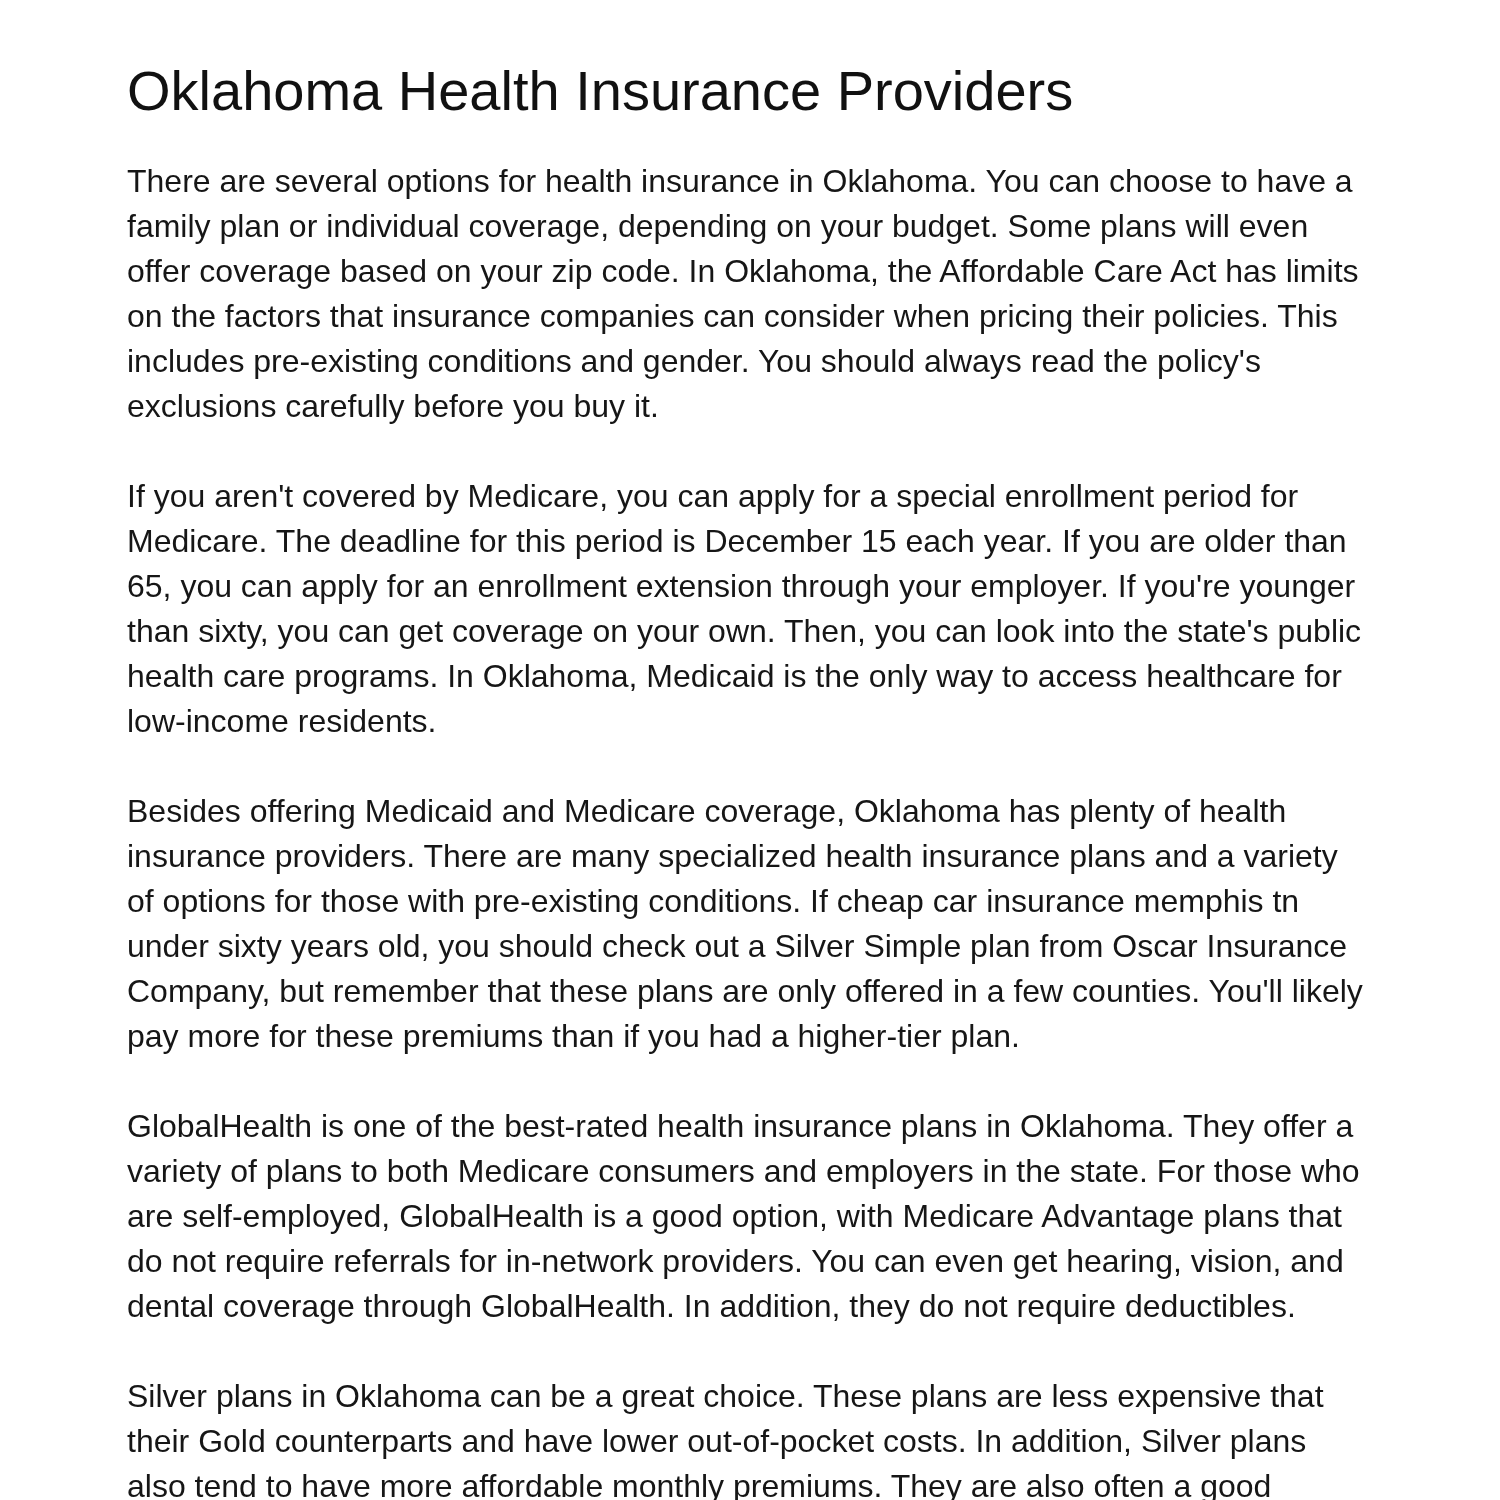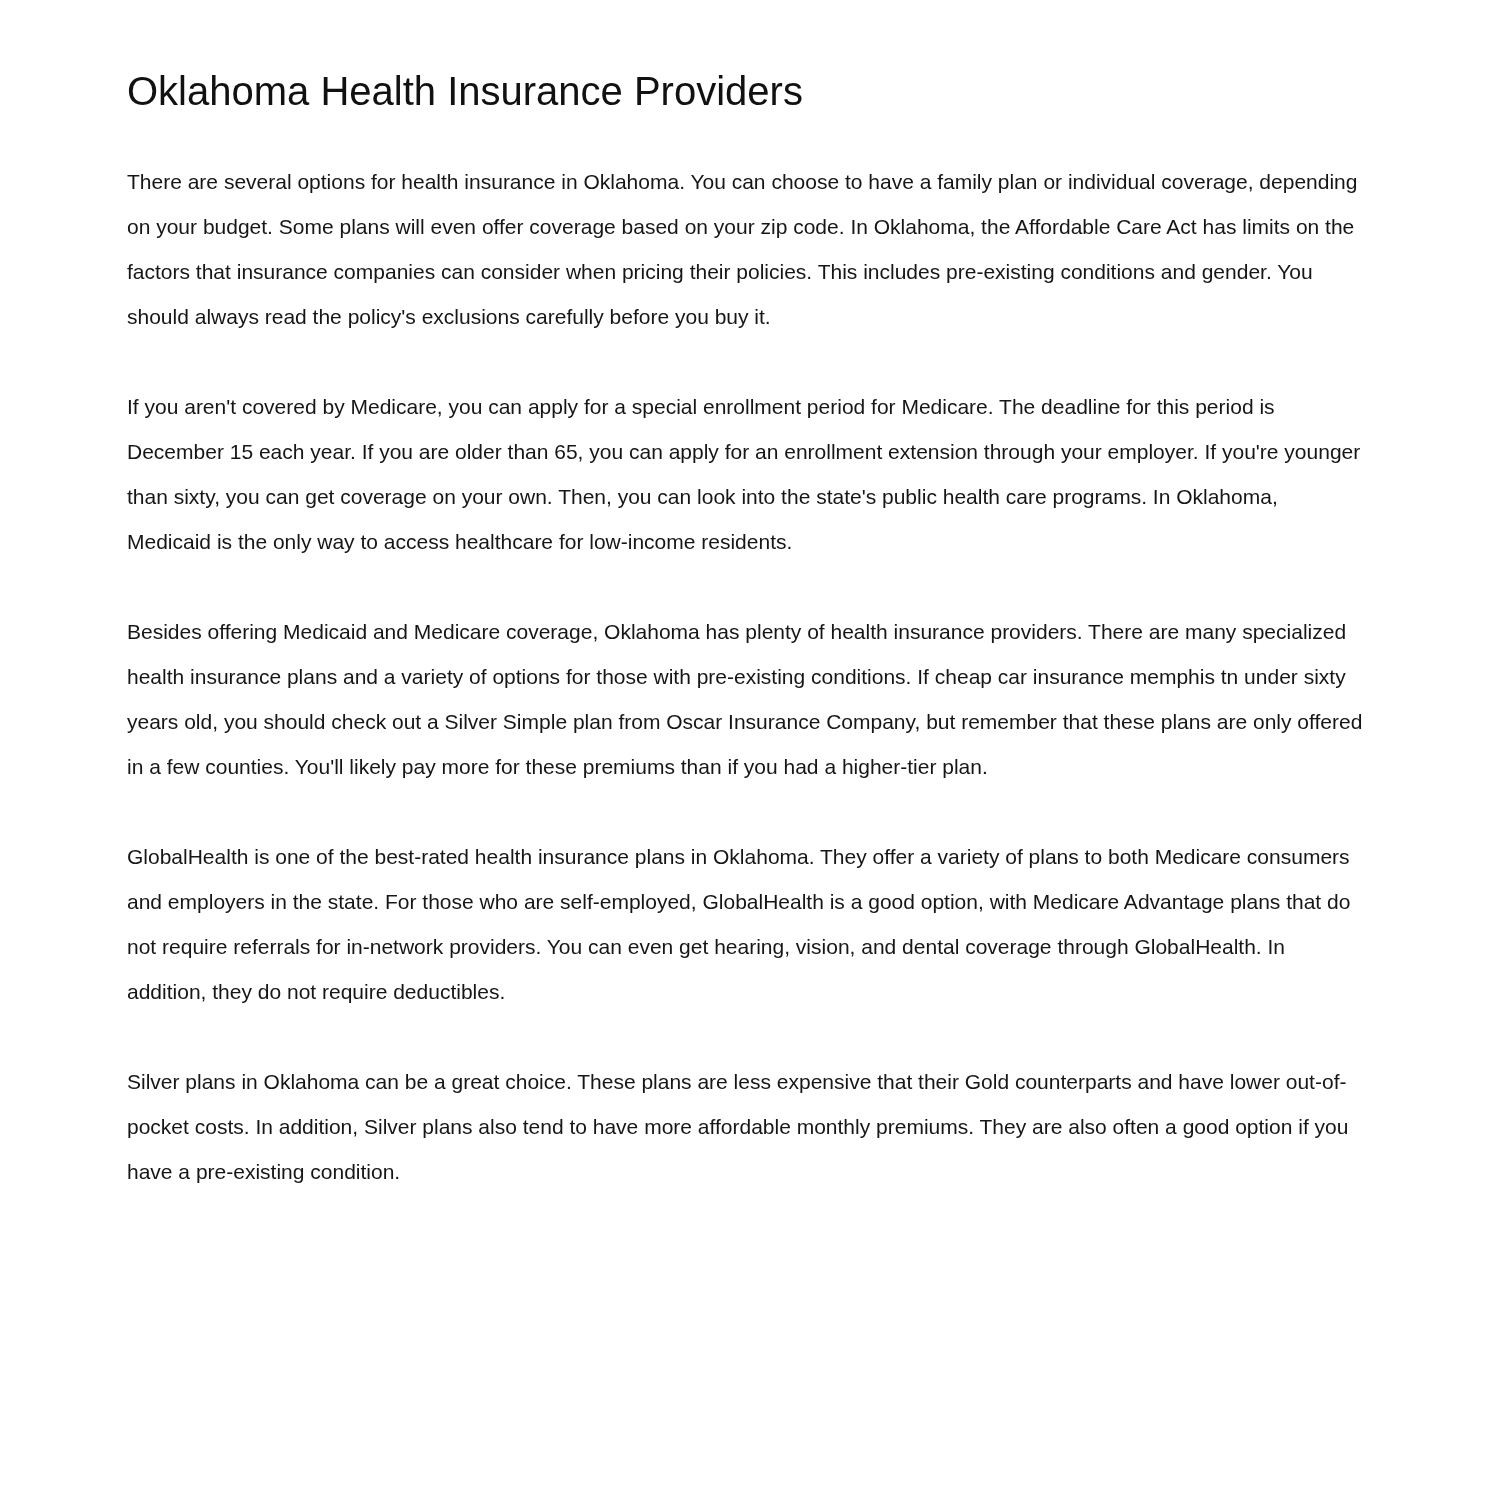--- a/index.html
+++ b/index.html
@@ -13,29 +13,29 @@
     overflow: hidden;
     font-family: "Liberation Sans", sans-serif;
     color: #161616;
   }
   main[data-name="document-page"] {
     padding: 68px 130px 0 127px;
     box-sizing: border-box;
     width: 1500px;
   }
   h1[data-name="page-title"] {
-    font-size: 40px;
+    font-size: 56px;
     font-weight: 400;
     line-height: 46px;
     margin: 0 0 0 0;
     color: #111111;
     letter-spacing: 0;
   }
   p[data-name="paragraph"] {
-    font-size: 21px;
+    font-size: 32px;
     line-height: 45px;
     font-weight: 400;
     margin: 45px 0 45px 0;
     max-width: 1238px;
     color: #161616;
   }
 </style>
 </head>
 <body>
 

